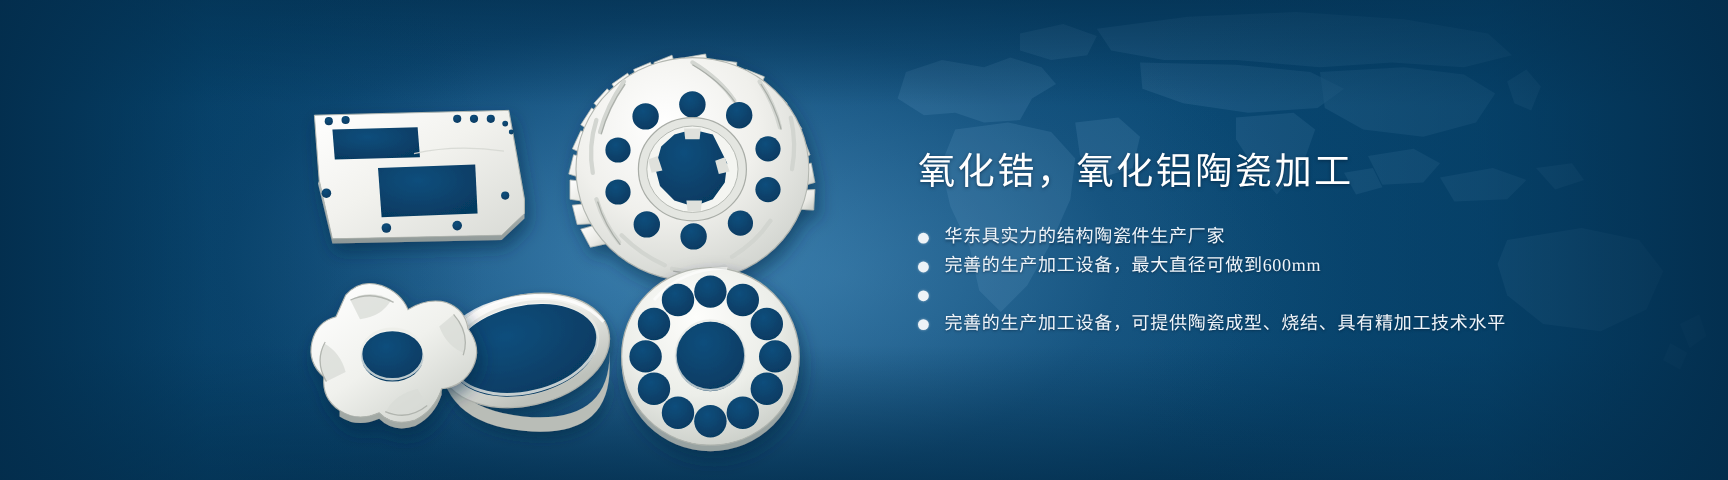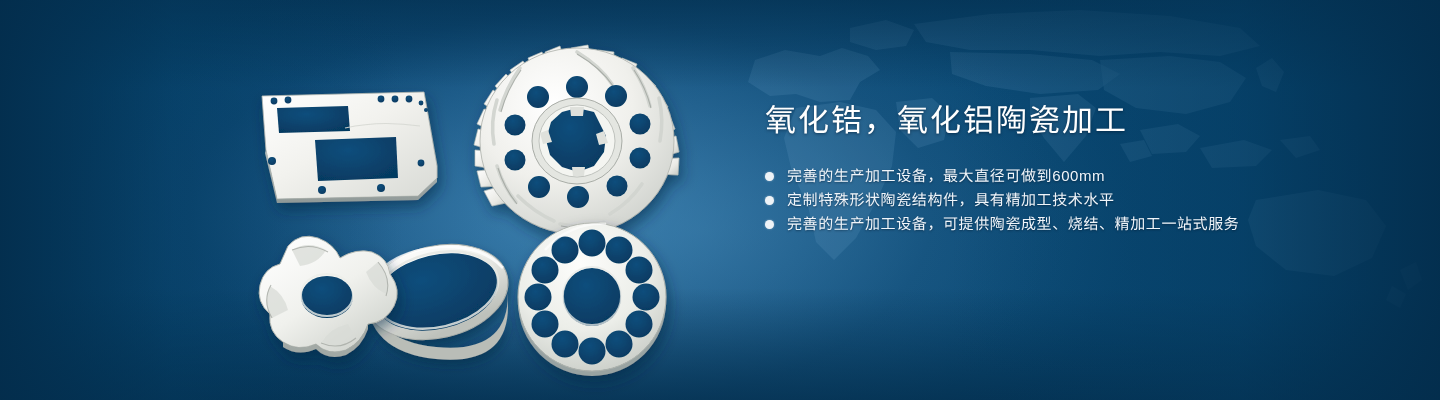--- a/index.html
+++ b/index.html
@@ -79,22 +79,23 @@
     top: 0;
     width: 720px;
     height: 400px;
   }
   .products svg { display: block; width: 100%; height: 100%; }
 
   
   .text-col {
     position: absolute;
     left: 765px;
-    top: 104px;
+    top: 126px;
     width: 620px;
+    font-family: Liberation Serif, serif;
   }
   .headline {
     color: #ffffff;
     font-size: 31px;
     line-height: 1.1;
     letter-spacing: 2px;
     font-weight: 400;
     margin: 0 0 26px 0;
     text-shadow: 0 1px 3px rgba(0,20,40,0.55);
     white-space: nowrap;
@@ -390,26 +391,29 @@
 
     </svg>
   </div>
 
   <div class="text-col">
     <h1 class="headline">氧化锆，氧化铝陶瓷加工</h1>
 
     <ul class="bullets">
       <li class="bullet-row">
         <span class="bullet-dot"></span>
+        <span class="bullet-text">华东具实力的结构陶瓷件生产厂家</span>
+      </li>
+      <li class="bullet-row">
+        <span class="bullet-dot"></span>
         <span class="bullet-text">完善的生产加工设备，最大直径可做到600mm</span>
       </li>
       <li class="bullet-row">
         <span class="bullet-dot"></span>
-        <span class="bullet-text">定制特殊形状陶瓷结构件，具有精加工技术水平</span>
       </li>
       <li class="bullet-row">
         <span class="bullet-dot"></span>
-        <span class="bullet-text">完善的生产加工设备，可提供陶瓷成型、烧结、精加工一站式服务</span>
+        <span class="bullet-text">完善的生产加工设备，可提供陶瓷成型、烧结、具有精加工技术水平</span>
       </li>
     </ul>
   </div>
 
 </div>
 
 </body></html>

